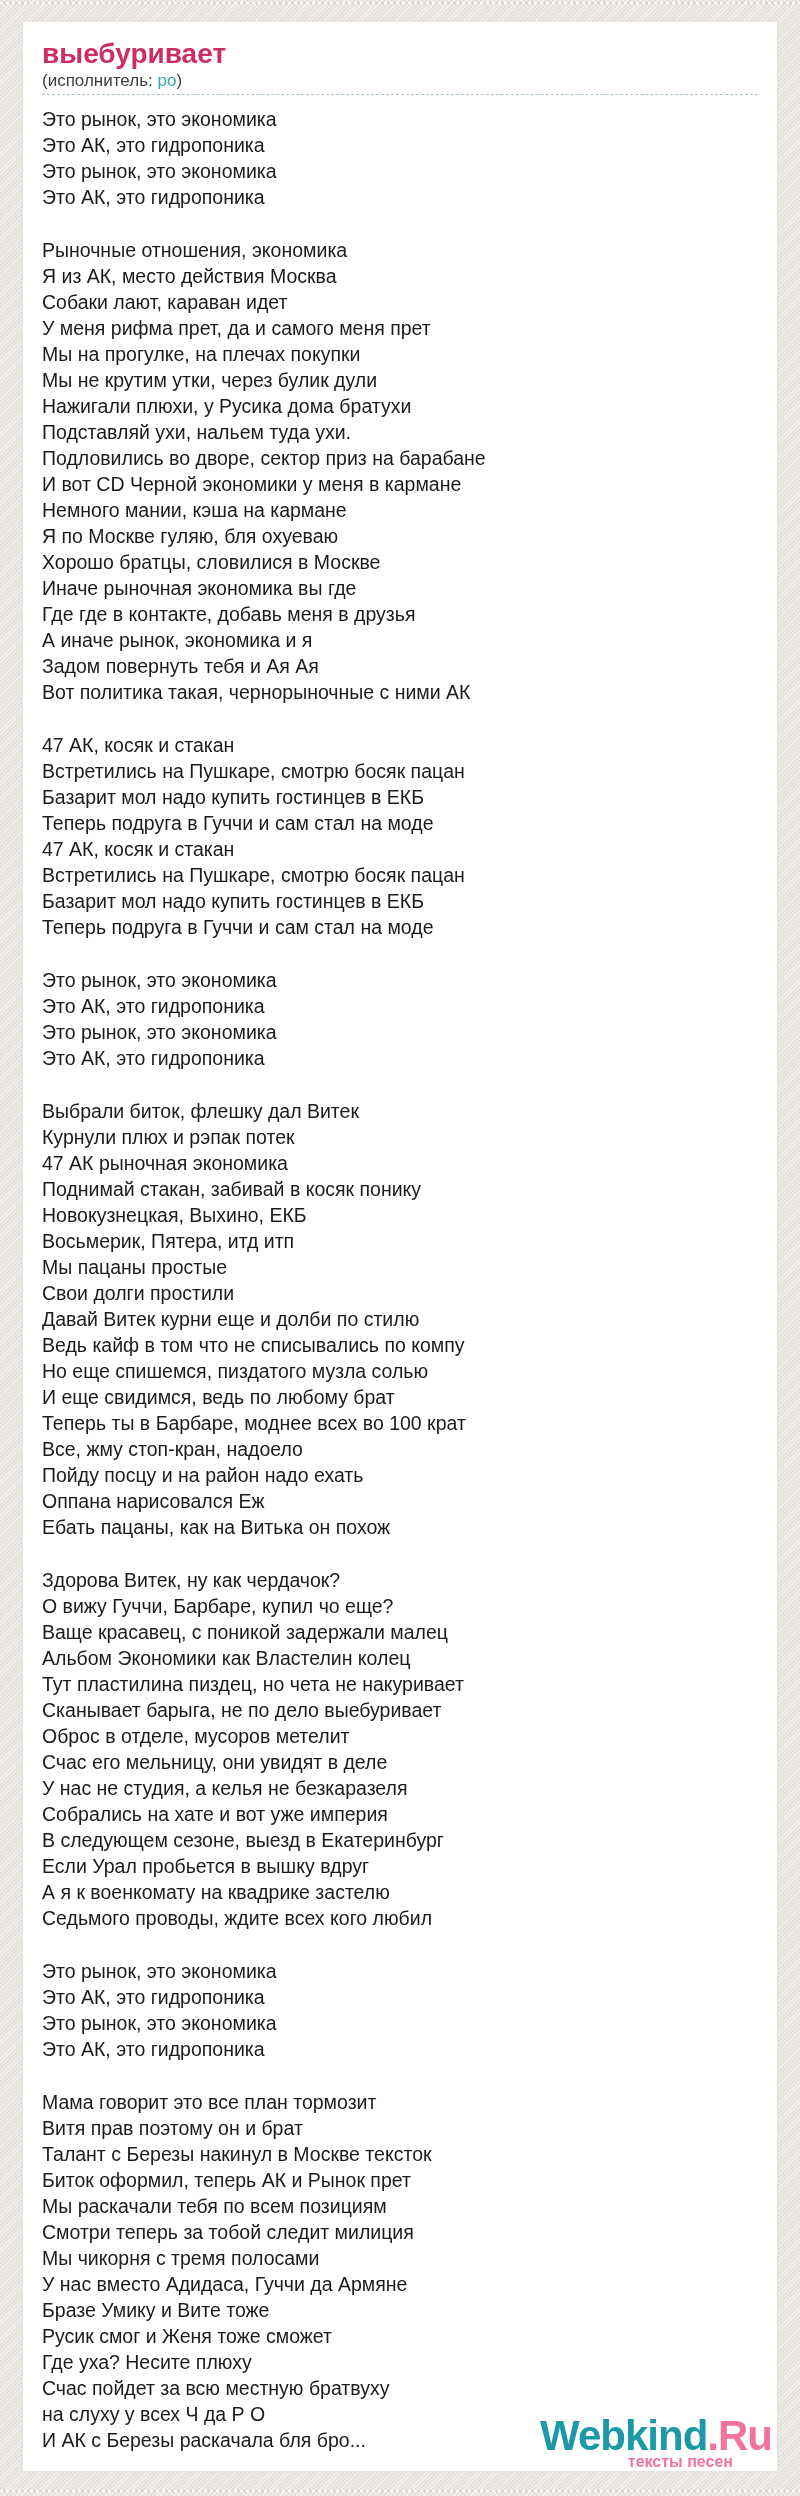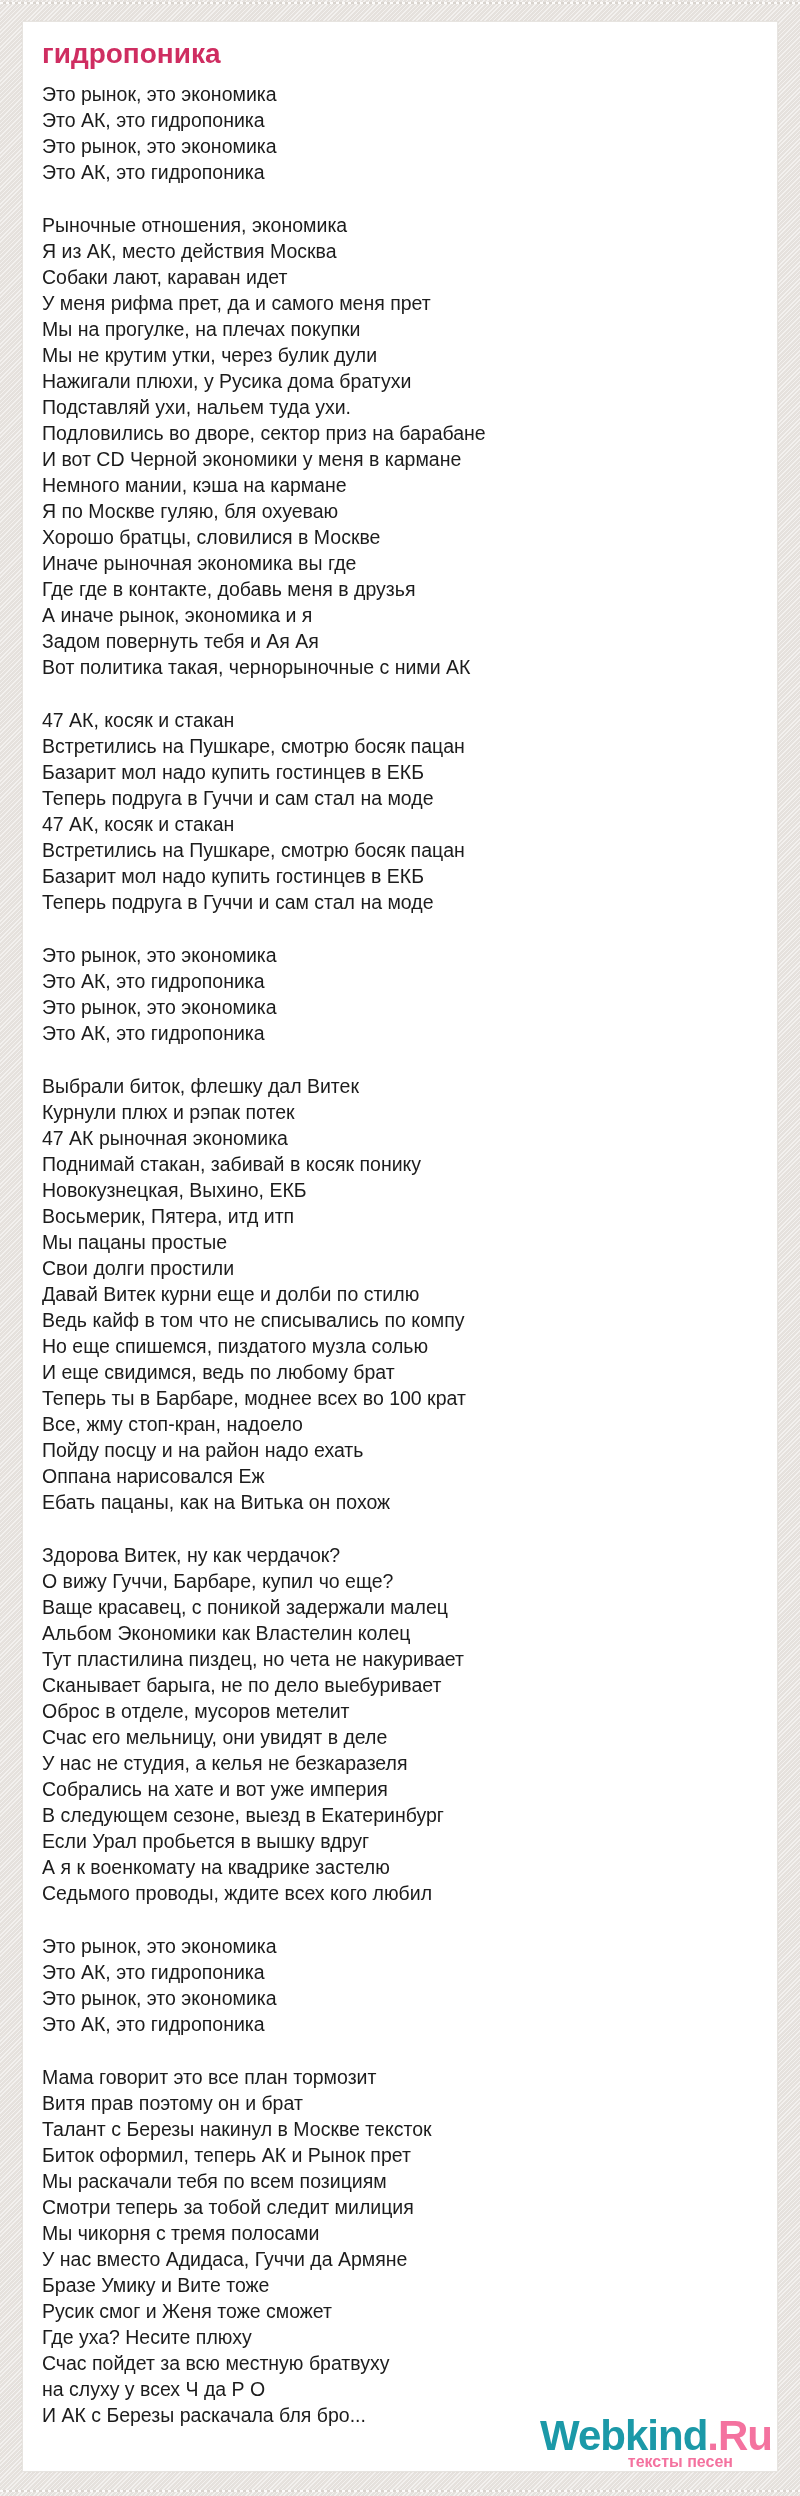--- a/index.html
+++ b/index.html
@@ -93,22 +93,23 @@
     padding-right: 39px;
     letter-spacing: 0;
   }
 </style>
 </head>
 <body>
 
 <div class="page-edge top"></div>
 
 <div class="card">
-  <h1 class="song-title">гидропоника</h1>
+  <h1 class="song-title">выебуривает</h1>
 
+  <div class="subtitle"><span>(исполнитель: </span><a class="artist-link">ро</a><span>)</span></div>
 
   <div class="lyrics">
       <div class="stanza">Это рынок, это экономика
 Это АК, это гидропоника
 Это рынок, это экономика
 Это АК, это гидропоника</div>
       <div class="stanza">Рыночные отношения, экономика
 Я из АК, место действия Москва
 Собаки лают, караван идет
 У меня рифма прет, да и самого меня прет

